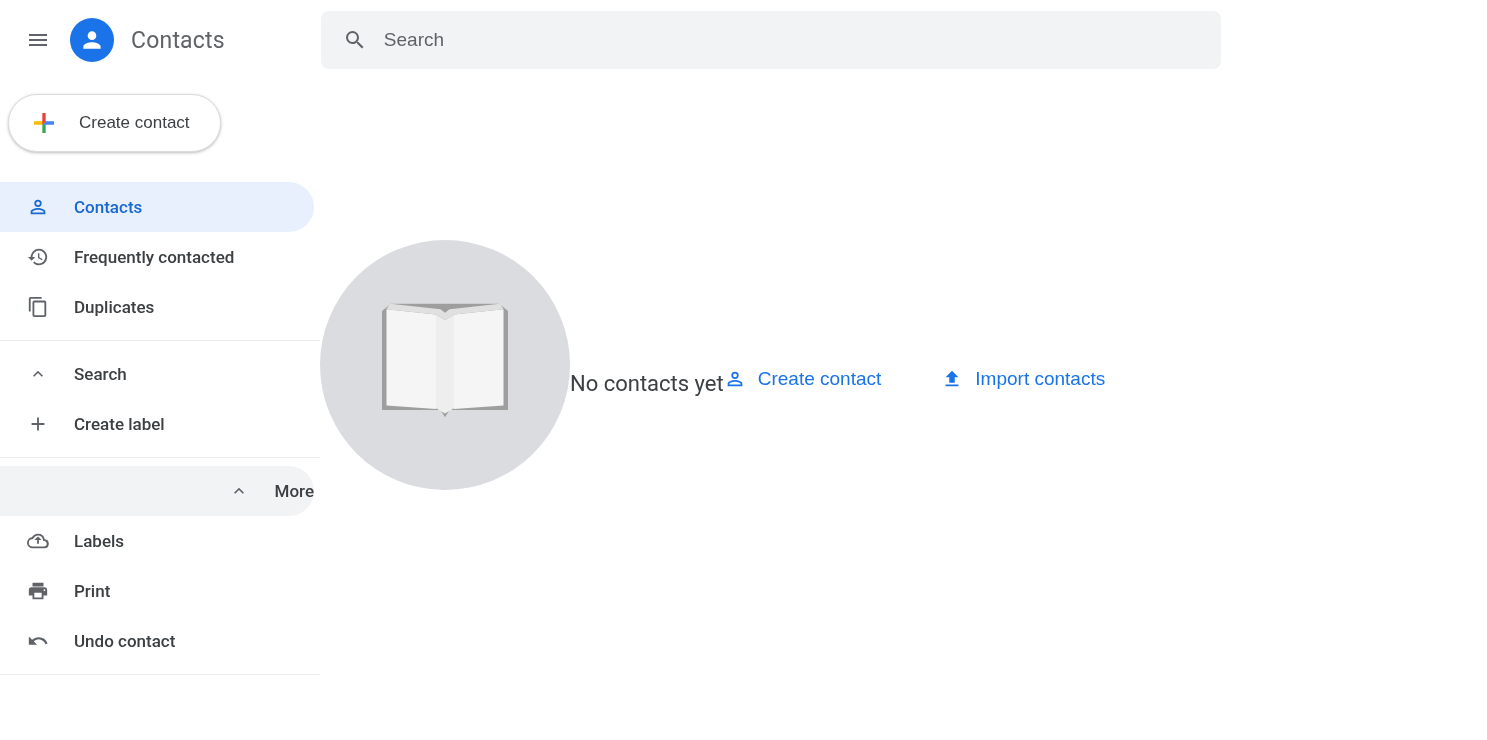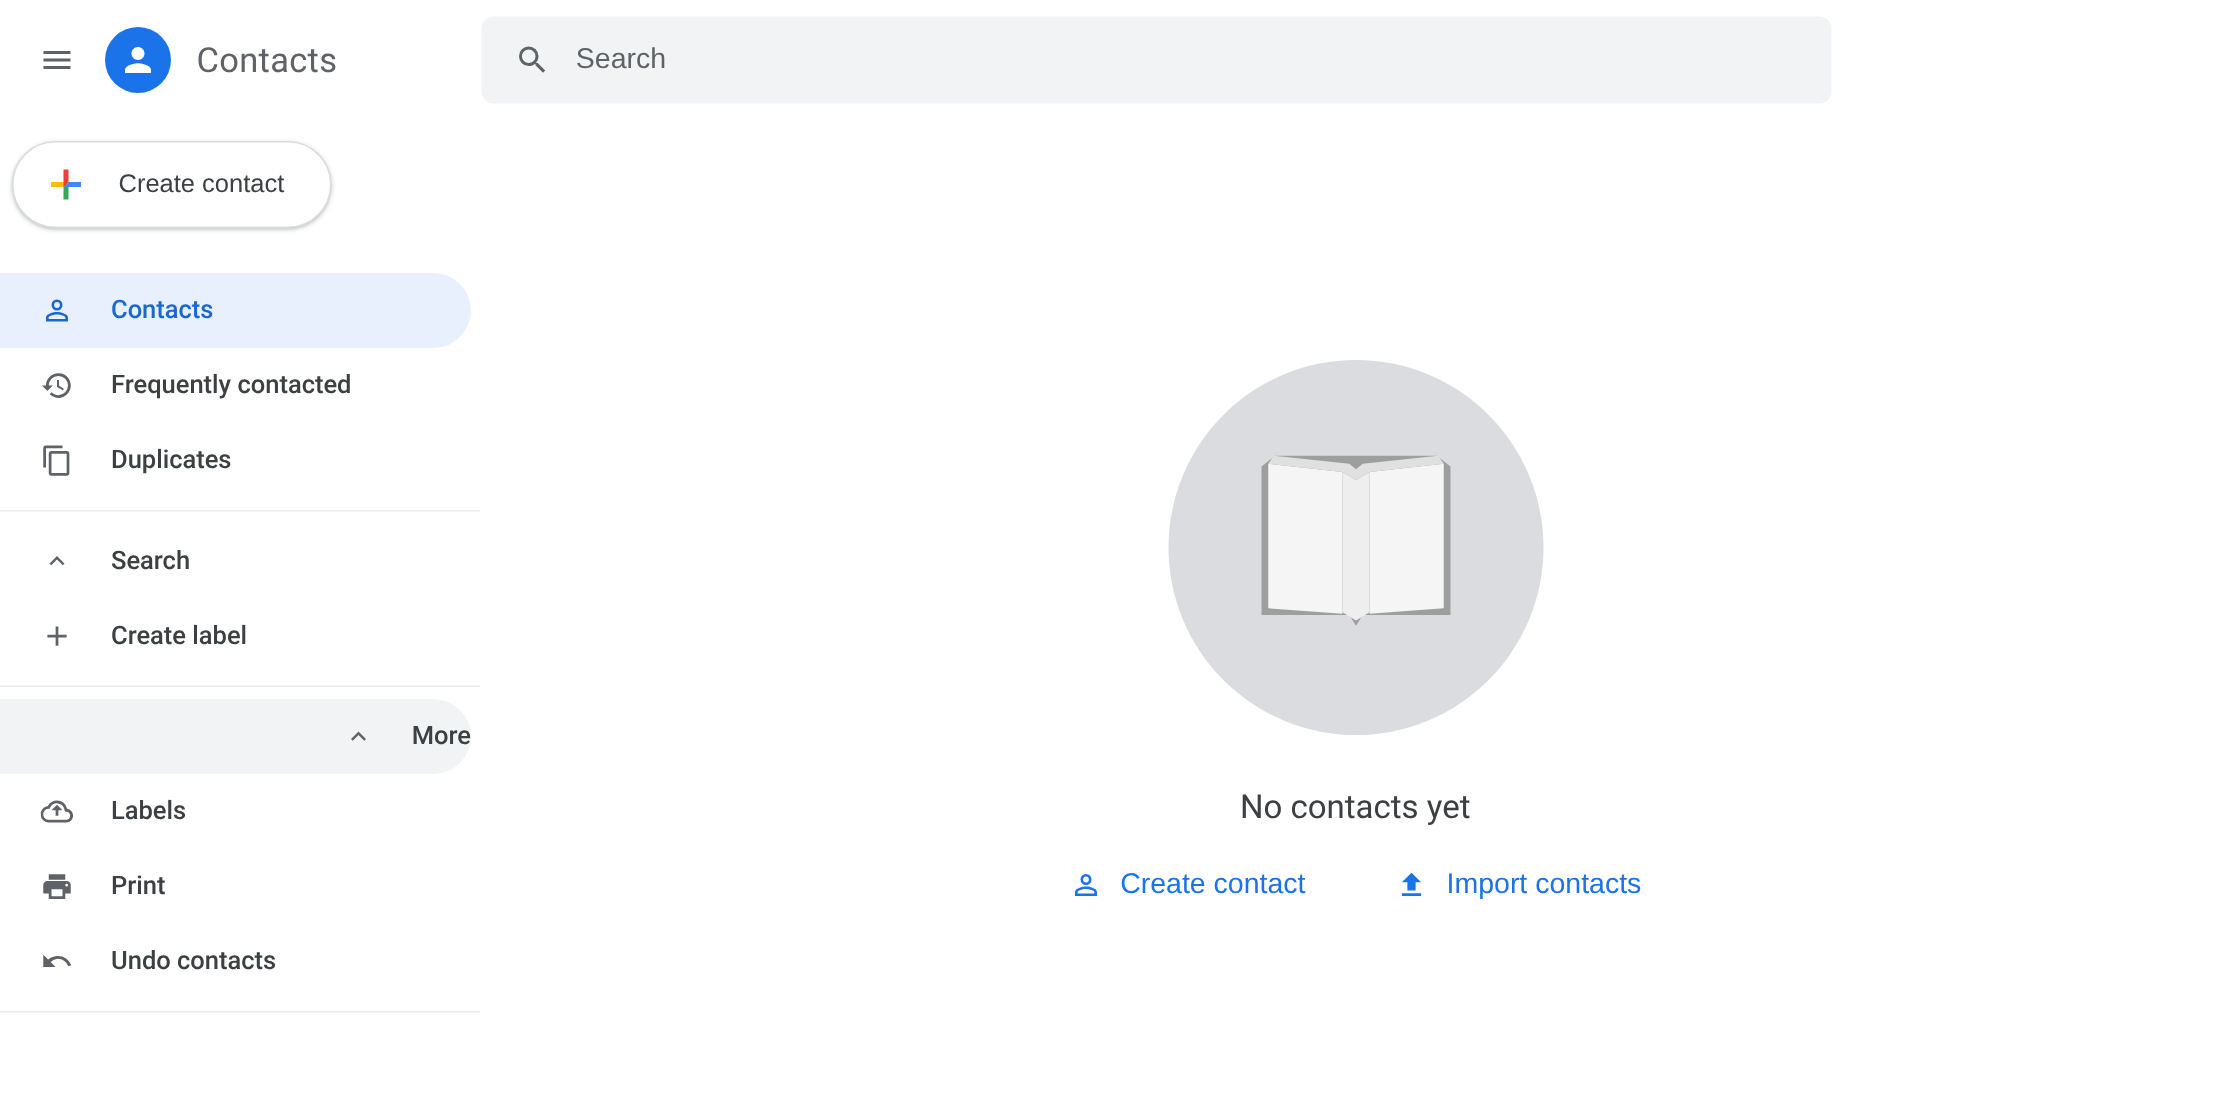--- a/index.html
+++ b/index.html
@@ -21,21 +21,21 @@
     .create-btn span { font-size: 17px; color: #3c4043; margin-left: 20px; font-weight: 500; }
 
     .nav { margin-top: 30px; }
     .nav-item { height: 50px; display: flex; align-items: center; padding-left: 26px; border-radius: 0 25px 25px 0; cursor: pointer; color: #3c4043; font-size: 17px; font-weight: 500; margin-right: 6px; }
     .nav-item.active { background: #e8f0fe; color: #1967d2; }
     .nav-item .icon { width: 24px; display: flex; justify-content: center; margin-right: 24px; }
     .nav-item.hover-gray { background: #f1f3f4; justify-content: flex-end; }
     .divider { height: 1px; background: #e8eaed; margin: 8px 0; width: 320px; }
 
     
-    .main { margin-left: 320px; padding-top: 160px; display: flex; flex-direction: column; align-items: center; }
+    .main { margin-left: 320px; padding-top: 160px; display: flex; flex-direction: row; align-items: center; }
     .empty-illus { width: 250px; height: 250px; border-radius: 50%; background: #dadce0; display: flex; align-items: center; justify-content: center; }
     .empty-msg { margin-top: 36px; font-size: 22px; color: #3c4043; }
     .empty-actions { margin-top: 28px; display: flex; gap: 60px; }
     .action-link { display: flex; align-items: center; color: #1a73e8; font-size: 19px; font-weight: 500; cursor: pointer; gap: 12px; background:none; border:none; }
   </style>
 </head>
 <body>
 
 <div class="header">
   <button class="menu-btn">
@@ -142,21 +142,21 @@
         </svg>
       </span>
     <span>Print</span>
   </div>
   <div class="nav-item">
     <span class="icon">
         <svg width="22" height="22" viewBox="0 0 24 24">
           <path fill="#5f6368" d="M12.5 8c-2.65 0-5.05.99-6.9 2.6L2 7v9h9l-3.62-3.62A7.96 7.96 0 0112.5 10c3.54 0 6.55 2.31 7.6 5.5l2.37-.78A10.5 10.5 0 0012.5 8z"></path>
         </svg>
       </span>
-    <span>Undo contacts</span>
+    <span>Undo contact</span>
   </div>
 
   <div class="divider"></div>
 </div>
 
 <div class="main">
   <div class="empty-illus">
     <svg width="180" height="180" viewBox="0 0 200 200">
       <path fill="#9e9e9e" d="M30 40 v110 h65 l5 8 l5 -8 h65 V40 l-10 -8 H40 z"></path>
       <path fill="#f5f5f5" d="M35 38 l55 6 v105 l-55 -4 z"></path>

